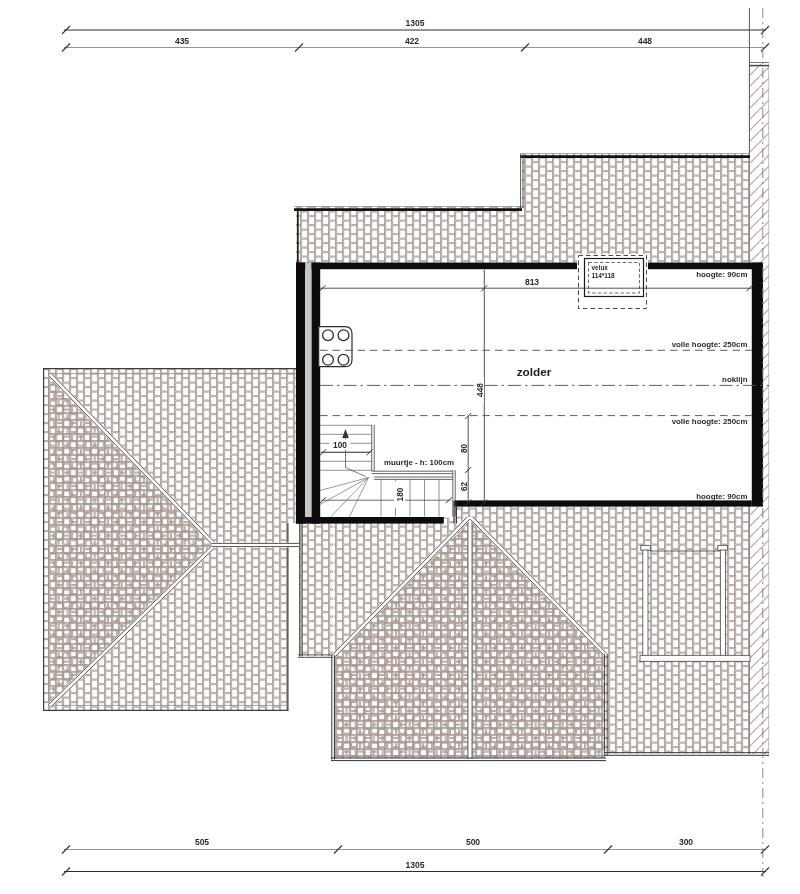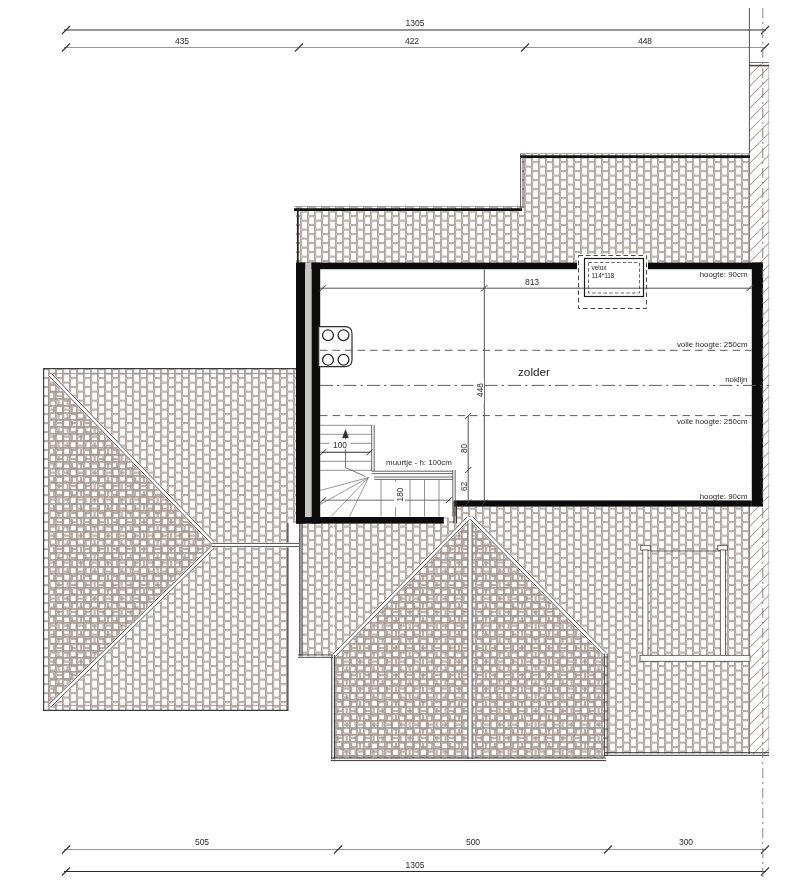--- a/index.html
+++ b/index.html
@@ -1,16 +1,16 @@
 <!DOCTYPE html>
 <html><head>
 <meta charset="utf-8">
 <style>
   html,body{margin:0;padding:0;background:#ffffff;}
-  .page{width:800px;height:894px;position:relative;background:#fff;overflow:hidden;}
+  .page{width:800px;height:894px;position:relative;background:#fff;overflow:hidden;font-weight:bold;}
   svg{display:block;}
   text{font-family:"Liberation Sans","DejaVu Sans",sans-serif;fill:#2a2a2a;}
   .dimtxt{font-size:8.5px;}
   .anno{font-size:7.9px;}
   .small{font-size:6.4px;}
   .room{font-size:11.8px;fill:#1e1e1e;}
   .rot{font-size:8.3px;}
 </style>
 </head>
 <body>

